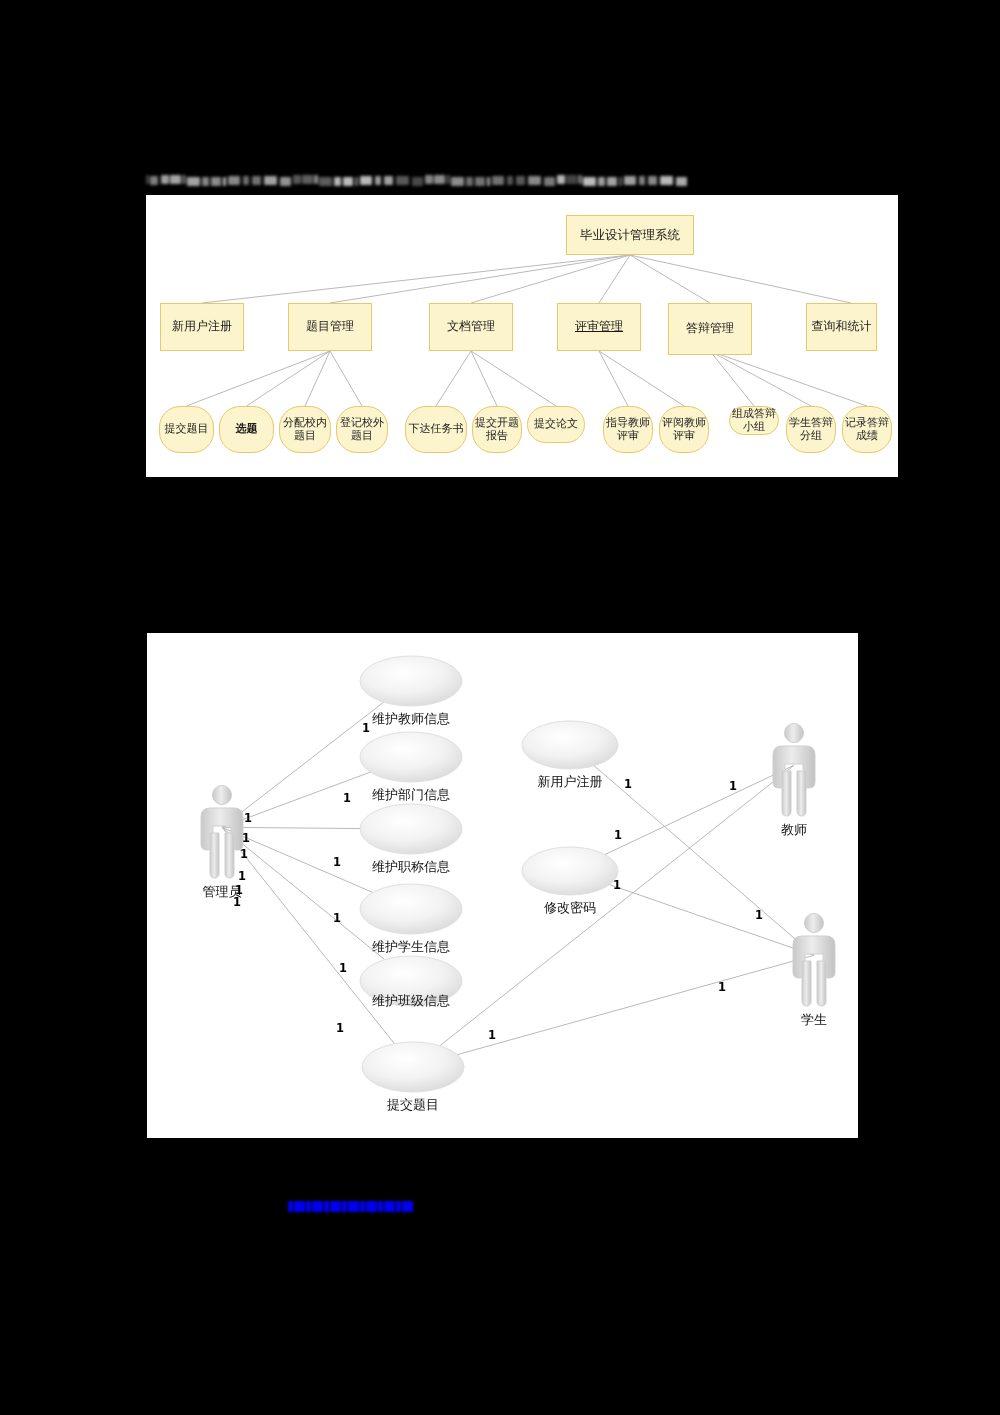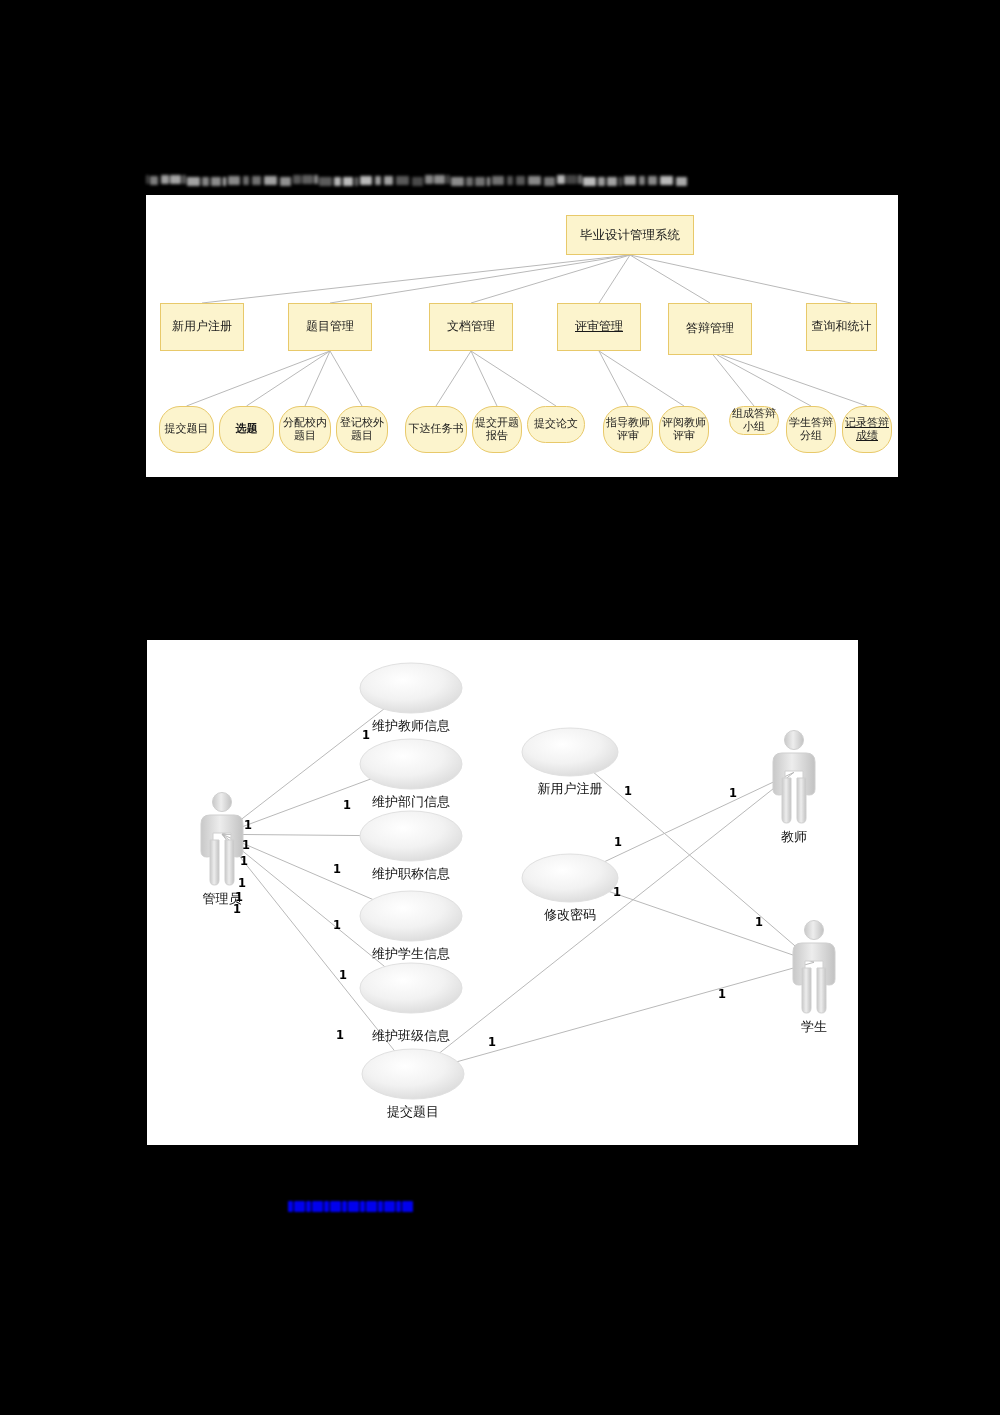--- a/index.html
+++ b/index.html
@@ -17,21 +17,21 @@
   #tree-panel{left:146px;top:186px;width:752px;height:282px;margin-top:9px;}
   .node{position:absolute;background:#fcf4cd;border:1px solid #e8c96a;
         box-sizing:border-box;display:flex;align-items:center;justify-content:center;
         text-align:center;color:#1a1a1a;line-height:1.12;}
   .node.root{font-size:12.5px;}
   .node.lvl2{font-size:12px;}
   .node.leaf{font-size:11px;padding:8px 2px;border-radius:21px;}
   #tree-svg{position:absolute;left:0;top:0;width:752px;height:282px;}
 
   
-  #uc-panel{left:147px;top:633px;width:711px;height:505px;margin-top:7px;}
+  #uc-panel{left:147px;top:633px;width:711px;height:505px;}
   #uc-svg{position:absolute;left:0;top:0;width:711px;height:505px;}
   .uc-label{position:absolute;font-size:13px;color:#111;white-space:nowrap;
             text-align:center;}
   .mult{position:absolute;font-size:11.5px;font-weight:bold;color:#000;}
   .actor-label{position:absolute;font-size:13px;color:#111;white-space:nowrap;
                text-align:center;}
 </style>
 </head>
 <body>
 
@@ -157,21 +157,21 @@
       </div>
       <div class="node leaf" style="left: 513px; top: 211px; width: 50px; height: 47px;">
         <span style="display: block;">评阅教师评审</span>
       </div>
       <div class="node leaf" style="left: 583px; top: 211px; width: 50px; height: 29px;">
         <span style="display: block;">组成答辩小组</span>
       </div>
       <div class="node leaf" style="left: 640px; top: 211px; width: 50px; height: 47px;">
         <span style="display: block;">学生答辩分组</span>
       </div>
-      <div class="node leaf" style="left: 696px; top: 211px; width: 50px; height: 47px; text-decoration: underline;">
+      <div class="node leaf" style="left: 696px; top: 211px; width: 50px; height: 47px;">
         <span style="display: block;">记录答辩成绩</span>
       </div>
     </div>
 </div>
 
 <div class="panel" id="uc-panel">
   <svg id="uc-svg">
     <defs>
       <radialGradient id="ellipseGrad" cx="42%" cy="34%" r="72%">
         <stop offset="0%" stop-color="#ffffff"></stop>
@@ -217,21 +217,21 @@
       </g>
       <g>
         <circle cx="667" cy="290" r="9.5" fill="url(#actorGrad)" stroke="#cfcfcf" stroke-width="1"></circle>
         <path d="M 646 312 q 0 -9 9 -9 h 24 q 9 0 9 9 v 27 q 0 6 -6 6 q -6 0 -6 -6 v -18  h -18 v 18 q 0 6 -6 6 q -6 0 -6 -6 z" fill="url(#actorGrad)" stroke="#cfcfcf" stroke-width="1"></path>
         <path d="M 655 328 h 9 v 40 q 0 5 -4.5 5 q -4.5 0 -4.5 -5 z" fill="url(#actorGrad)" stroke="#cfcfcf" stroke-width="1"></path>
         <path d="M 670 328 h 9 v 40 q 0 5 -4.5 5 q -4.5 0 -4.5 -5 z" fill="url(#actorGrad)" stroke="#cfcfcf" stroke-width="1"></path>
       </g>
     </svg>
   <div id="uc-overlay">
       <div class="uc-label" style="left: 204px; top: 77px; width: 120px;">维护教师信息</div>
-      <div class="uc-label" style="left: 204px; top: 387px; width: 120px;">维护班级信息</div>
+      <div class="uc-label" style="left: 204px; top: 359px; width: 120px;">维护班级信息</div>
       <div class="uc-label" style="left: 204px; top: 153px; width: 120px;">维护部门信息</div>
       <div class="uc-label" style="left: 204px; top: 225px; width: 120px;">维护职称信息</div>
       <div class="uc-label" style="left: 204px; top: 305px; width: 120px;">维护学生信息</div>
       <div class="uc-label" style="left: 206px; top: 463px; width: 120px;">提交题目</div>
       <div class="uc-label" style="left: 363px; top: 140px; width: 120px;">新用户注册</div>
       <div class="uc-label" style="left: 363px; top: 266px; width: 120px;">修改密码</div>
       <div class="actor-label" style="left: 30px; top: 250px; width: 90px;">管理员</div>
       <div class="actor-label" style="left: 602px; top: 188px; width: 90px;">教师</div>
       <div class="actor-label" style="left: 622px; top: 378px; width: 90px;">学生</div>
       <div class="mult" style="left: 97px; top: 178px;">1</div>

